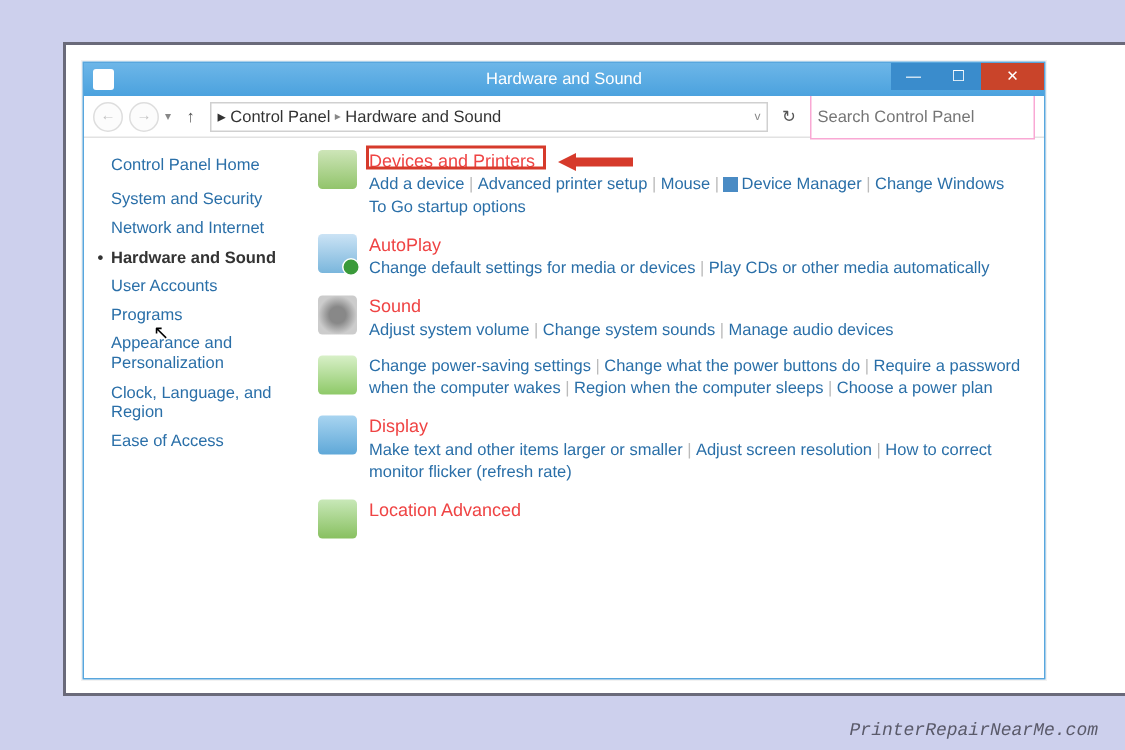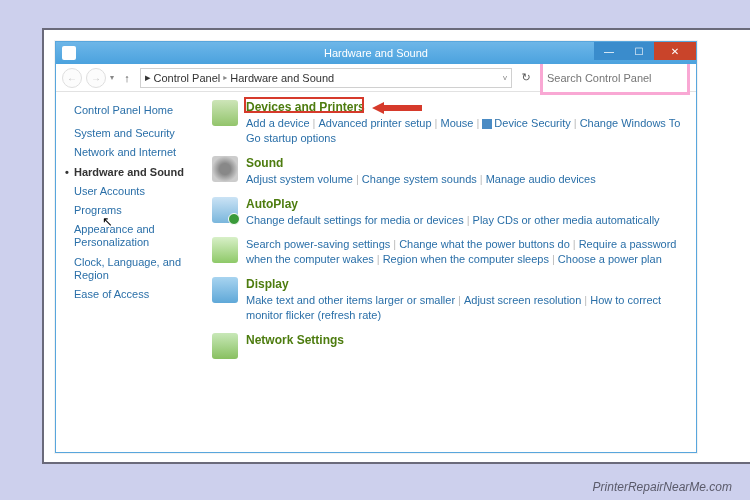--- a/index.html
+++ b/index.html
@@ -13,49 +13,49 @@
 .wbtn{width:30px;height:18px;display:flex;align-items:center;justify-content:center;font-size:10px;color:#fff;background:#3a8ccc;margin-top:0}
 .wbtn.close{background:#c9442a;width:42px}
 .addr{height:28px;border-bottom:1px solid #e2e2e2;display:flex;align-items:center;padding:0 6px;gap:4px;font-size:11px;color:#333}
 .navbtn{width:20px;height:20px;border:1px solid #bdbdbd;border-radius:50%;display:flex;align-items:center;justify-content:center;color:#888;font-size:10px;background:#fafafa}
 .navbtn.dis{opacity:.5}
 .upbtn{width:18px;height:18px;display:flex;align-items:center;justify-content:center;font-size:11px;color:#555}
 .crumb{display:flex;align-items:center;gap:3px;flex:1;border:1px solid #d0d0d0;height:20px;padding:0 4px;background:#fff}
 .crumb .sep{color:#888;font-size:8px}
 .crumb a{color:#333;text-decoration:none}
 .refresh{width:20px;text-align:center;color:#555}
-.search{width:150px;height:20px;border:3px solid #f9a8d4;padding:14px 4px;font-size:11px;color:#999;background:#fff}
+.search{width:150px;height:20px;border:1px solid #f9a8d4;padding:14px 4px;font-size:11px;color:#999;background:#fff}
 .body{display:flex;height:calc(100% - 50px)}
 .side{width:150px;padding:12px 10px 10px 18px;font-size:11px}
 .side a{display:block;color:#2a6fa8;text-decoration:none;margin-bottom:6px;line-height:1.2}
 .side .hdr{color:#2a6fa8;margin-bottom:10px}
 .side .cur{font-weight:700;color:#333}
 .side .bullet{position:relative}
 .side .bullet::before{content:"•";position:absolute;left:-9px;color:#333}
 .main{flex:1;padding:8px 14px 10px 6px;font-size:11px;overflow:hidden}
 .cat{display:flex;margin-bottom:10px;position:relative}
 .cico{width:26px;height:26px;margin-right:8px;border-radius:3px;flex:none}
 .ic-dev{background:linear-gradient(#cde5b8,#92c46b)}
 .ic-auto{background:linear-gradient(#cbe3f5,#7ab6dc);position:relative}
 .ic-auto::after{content:"";position:absolute;right:-2px;bottom:-2px;width:10px;height:10px;background:#3a9a3a;border-radius:50%;border:1px solid #fff}
 .ic-sound{background:radial-gradient(circle,#888 30%,#ccc 70%)}
 .ic-power{background:linear-gradient(#d8f0c8,#8ec968)}
 .ic-disp{background:linear-gradient(#a8d4f0,#5fa8d8)}
 .ic-loc{background:linear-gradient(#c8e8b8,#88c060)}
 .cbody{flex:1}
-.ctitle{color:#4d7c0f;font-size:12px;font-weight:700;margin-bottom:2px}
+.ctitle{color:#ef4444;font-size:12px;font-weight:400;margin-bottom:2px}
 .clinks{color:#2a6fa8;line-height:1.35}
 .clinks a{color:#2a6fa8;text-decoration:none}
 .pipe{color:#bbb;margin:0 3px}
 .hlbox{position:absolute;border:2px solid #d63a2b;left:32px;top:-3px;width:120px;height:16px;pointer-events:none}
 .arrow{position:absolute;left:160px;top:0;width:50px;height:16px;pointer-events:none}
 .arrow svg{width:50px;height:16px}
 .dmicon{display:inline-block;width:10px;height:10px;background:#4a8bc4;vertical-align:middle;margin-right:2px}
 .cursor{position:absolute;left:102px;top:214px;font-size:13px;color:#000;pointer-events:none}
-.attrib{position:absolute;right:18px;bottom:6px;font-size:12px;color:#5a5a6a;font-style:italic;font-family:Liberation Sans, sans-serif}
+.attrib{position:absolute;right:18px;bottom:6px;font-size:12px;color:#5a5a6a;font-style:italic;font-family:Liberation Mono, monospace}
 </style>
 </head>
 <body>
 
 <div class="frame">
   <div class="win">
 
     <div class="titlebar">
       <div class="ticon"></div>
       <div class="ttitle">Hardware and Sound</div>
@@ -95,58 +95,58 @@
             <a>Appearance and Personalization</a>
             <a>Clock, Language, and Region</a>
             <a>Ease of Access</a>
           </div>
       </div>
       <div class="main" id="main-cats">
           <div class="cat">
             <div class="cico ic-dev"></div>
             <div class="cbody">
               <div class="ctitle">Devices and Printers</div>
-              <div class="clinks"><a>Add a device</a><span class="pipe">|</span><a>Advanced printer setup</a><span class="pipe">|</span><a>Mouse</a><span class="pipe">|</span><span class="dmicon"></span><a>Device Security</a><span class="pipe">|</span><a>Change Windows To Go startup options</a></div>
+              <div class="clinks"><a>Add a device</a><span class="pipe">|</span><a>Advanced printer setup</a><span class="pipe">|</span><a>Mouse</a><span class="pipe">|</span><span class="dmicon"></span><a>Device Manager</a><span class="pipe">|</span><a>Change Windows To Go startup options</a></div>
             </div>
             <div class="hlbox"></div>
             <div class="arrow"><svg viewBox="0 0 50 16">
                 <polygon points="0,8 12,2 12,5 50,5 50,11 12,11 12,14" fill="#d63a2b"></polygon>
               </svg></div>
+          </div>
+          <div class="cat">
+            <div class="cico ic-auto"></div>
+            <div class="cbody">
+              <div class="ctitle">AutoPlay</div>
+              <div class="clinks"><a>Change default settings for media or devices</a><span class="pipe">|</span><a>Play CDs or other media automatically</a></div>
+            </div>
           </div>
           <div class="cat">
             <div class="cico ic-sound"></div>
             <div class="cbody">
               <div class="ctitle">Sound</div>
               <div class="clinks"><a>Adjust system volume</a><span class="pipe">|</span><a>Change system sounds</a><span class="pipe">|</span><a>Manage audio devices</a></div>
             </div>
           </div>
           <div class="cat">
-            <div class="cico ic-auto"></div>
-            <div class="cbody">
-              <div class="ctitle">AutoPlay</div>
-              <div class="clinks"><a>Change default settings for media or devices</a><span class="pipe">|</span><a>Play CDs or other media automatically</a></div>
-            </div>
-          </div>
-          <div class="cat">
             <div class="cico ic-power"></div>
             <div class="cbody">
-              <div class="clinks"><a>Search power-saving settings</a><span class="pipe">|</span><a>Change what the power buttons do</a><span class="pipe">|</span><a>Require a password when the computer wakes</a><span class="pipe">|</span><a>Region when the computer sleeps</a><span class="pipe">|</span><a>Choose a power plan</a></div>
+              <div class="clinks"><a>Change power-saving settings</a><span class="pipe">|</span><a>Change what the power buttons do</a><span class="pipe">|</span><a>Require a password when the computer wakes</a><span class="pipe">|</span><a>Region when the computer sleeps</a><span class="pipe">|</span><a>Choose a power plan</a></div>
             </div>
           </div>
           <div class="cat">
             <div class="cico ic-disp"></div>
             <div class="cbody">
               <div class="ctitle">Display</div>
               <div class="clinks"><a>Make text and other items larger or smaller</a><span class="pipe">|</span><a>Adjust screen resolution</a><span class="pipe">|</span><a>How to correct monitor flicker (refresh rate)</a></div>
             </div>
           </div>
           <div class="cat">
             <div class="cico ic-loc"></div>
             <div class="cbody">
-              <div class="ctitle">Network Settings</div>
+              <div class="ctitle">Location Advanced</div>
             </div>
           </div>
         </div>
     </div>
 
   </div>
 </div>
 
 <div class="cursor">↖</div>
 <div class="attrib">PrinterRepairNearMe.com</div>

